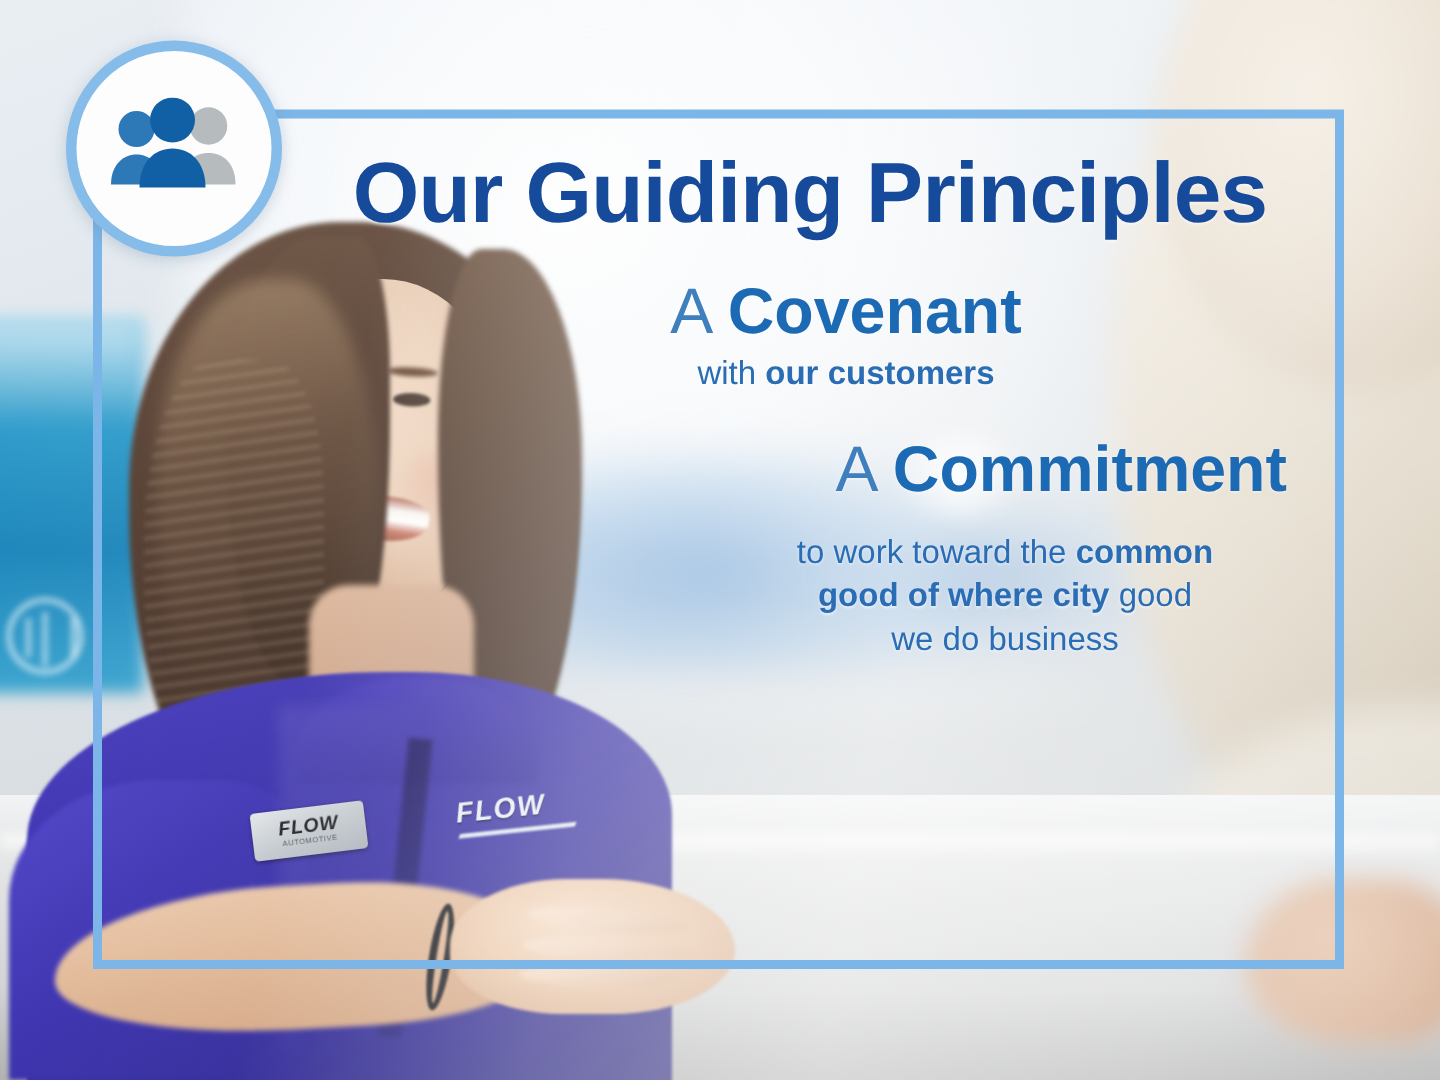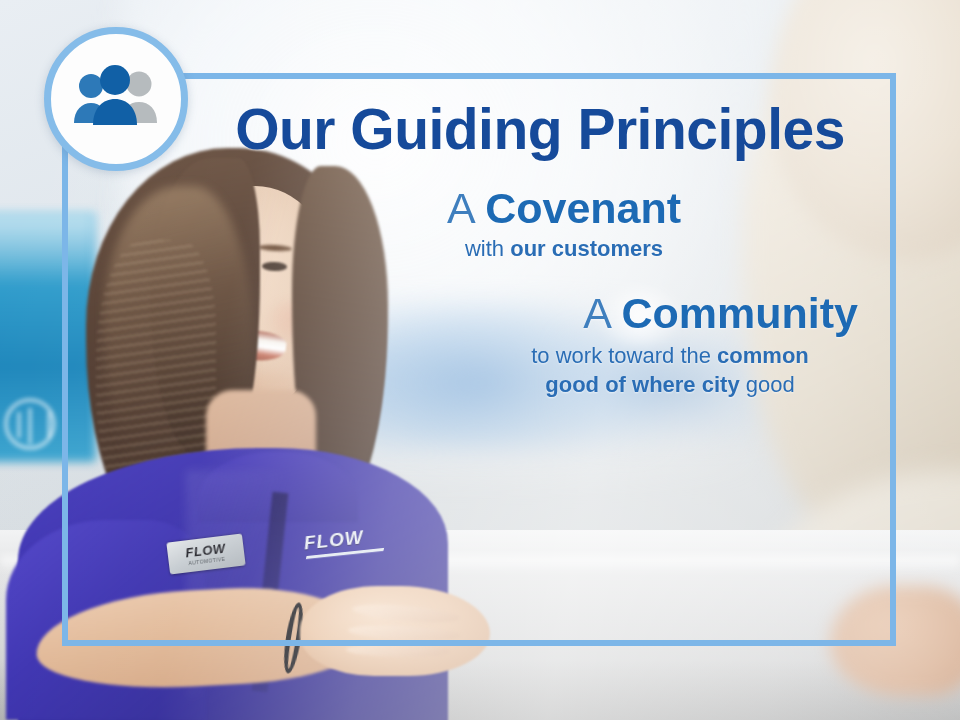--- a/index.html
+++ b/index.html
@@ -451,21 +451,21 @@
   }
   .p-sub b { font-weight: bold; }
 
   .c1 .p-head { text-align: center; padding-right: 52px; }
   .c1 .p-sub  { text-align: center; padding-right: 52px; margin-top: 2px; }
 
   .c2 .p-head { text-align: center; padding-left: 64px; margin-top: 20px; }
   .c2 .p-sub  { text-align: center; padding-left: 68px; margin-top: 4px; }
 
   .c3 .p-head { text-align: right; padding-right: 22px; margin-top: 26px; }
-  .c3 .p-sub  { text-align: center; padding-left: 160px; margin-top: 4px; }
+  .c3 .p-sub  { text-align: center; padding-left: 160px; margin-top: 16px; }
 </style>
 </head>
 <body>
 
 <div id="stage">
 
   <div class="photo">
     <div class="glow-window"></div>
     <div class="vw-panel"></div>
     <div class="vw-panel-hi"></div>
@@ -557,23 +557,24 @@
     </div>
 
     <div class="principle c2">
       <div class="p-sub">
       </div>
     </div>
 
     <div class="principle c3">
       <div class="p-head">
         <span class="art">A</span>
-        <span class="key">Community</span>
+        <span class="key">Commitment</span>
       </div>
       <div class="p-sub">
         <div><span>to work toward the </span><b>common</b><span></span></div>
         <div><span></span><b>good of where city</b><span> good</span></div>
+        <div><span>we do business</span><b></b><span></span></div>
       </div>
     </div>
 
   </div>
 
 </div>
 
 </body></html>

